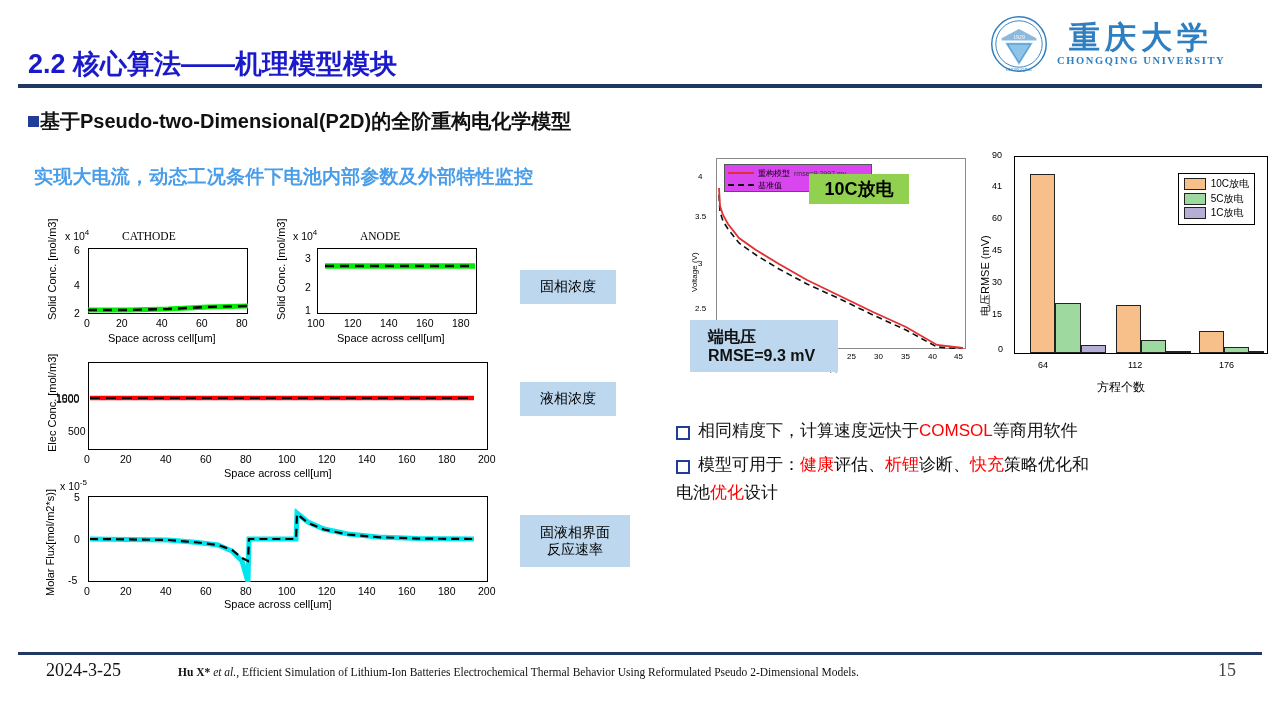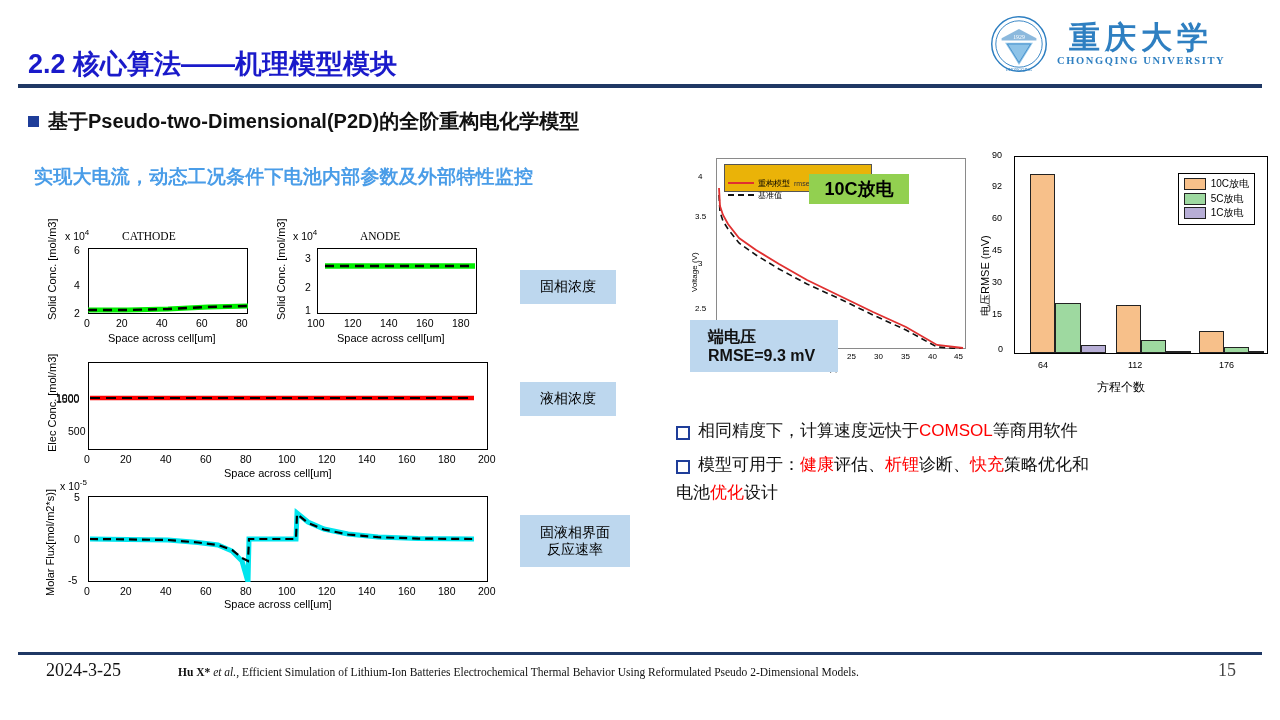--- a/index.html
+++ b/index.html
@@ -19,21 +19,21 @@
   }
   #logo-block{position:absolute;right:38px;top:8px;width:252px;height:72px;display:flex;align-items:center;gap:9px;}
   #logo-seal{width:58px;height:58px;flex:0 0 auto;}
   #logo-text{display:flex;flex-direction:column;align-items:center;justify-content:center;}
   #logo-cn{font-size:31px;color:#2e7fc1;font-weight:bold;letter-spacing:5px;line-height:1.0;
            font-family:"DejaVu Serif",serif;}
   #logo-en{font-size:10.5px;color:#2e7fc1;letter-spacing:1.6px;margin-top:2px;
            font-family:"Liberation Serif",serif;font-weight:bold;}
 
   
-  #lead-bullet{position:absolute;left:28px;top:108px;display:flex;align-items:center;gap:9px;
+  #lead-bullet{position:absolute;left:28px;top:108px;display:flex;align-items:center;gap:1px;
     font-size:20px;font-weight:bold;color:#111111;white-space:nowrap;}
   #lead-bullet .sq{width:11px;height:11px;background:#1f3d99;display:inline-block;}
   #sub-line{position:absolute;left:34px;top:164px;font-size:19px;font-weight:bold;
     color:#4a9de8;white-space:nowrap;letter-spacing:0.2px;}
 
   
   .mplot{position:absolute;box-sizing:border-box;}
   .frame{position:absolute;border:1.2px solid #000;box-sizing:border-box;background:#fff;}
   .ttl{position:absolute;font-family:"Liberation Serif",serif;font-size:11px;color:#000;}
   .tick{position:absolute;font-size:10.5px;color:#000;font-family:"Liberation Sans",sans-serif;}
@@ -41,21 +41,21 @@
   .rot{transform-origin:0 0;transform:rotate(-90deg);white-space:nowrap;}
 
   .lbl-box{position:absolute;background:#bdd7ee;color:#000;font-weight:normal;
     font-size:14px;display:flex;flex-direction:column;align-items:center;justify-content:center;
     line-height:1.25;text-align:center;}
 
   
   #vchart{position:absolute;left:684px;top:152px;width:290px;height:235px;}
   #vframe{position:absolute;left:32px;top:6px;right:8px;bottom:38px;border:1px solid #8a8a8a;box-sizing:border-box;}
   #vlegend{position:absolute;left:40px;top:12px;width:148px;height:28px;border:1px solid #555;
-    background:#eab308;font-size:8px;padding:12px 3px;box-sizing:border-box;}
+    background:#d946ef;font-size:8px;padding:2px 3px;box-sizing:border-box;}
   #vlegend .row{display:flex;align-items:center;gap:4px;height:12px;}
   #vlegend .sw{width:26px;height:0;border-top:2px solid #e03030;}
   #vlegend .swd{width:26px;height:0;border-top:2px dashed #111;}
   #badge-10c{position:absolute;left:125px;top:22px;width:100px;height:30px;background:#92d050;
     display:flex;align-items:center;justify-content:center;font-size:18px;font-weight:bold;color:#000;}
   #badge-rmse{position:absolute;left:6px;top:168px;width:148px;height:52px;background:#bdd7ee;
     display:flex;flex-direction:column;justify-content:center;padding-left:18px;box-sizing:border-box;
     font-size:16px;font-weight:bold;color:#111;line-height:1.2;}
 
   
@@ -286,21 +286,21 @@
           <span>5C放电</span>
         </div>
         <div class="row">
           <span class="sw" style="background:#b7aed6"></span>
           <span>1C放电</span>
         </div>
       </div>
     </div>
 
     <div class="tick" style="left:26px;top:2px;font-size:9px;">90</div>
-    <div class="tick" style="left:26px;top:33px;font-size:9px;">92</div>
+    <div class="tick" style="left:26px;top:33px;font-size:9px;">41</div>
     <div class="tick" style="left:26px;top:65px;font-size:9px;">60</div>
     <div class="tick" style="left:26px;top:97px;font-size:9px;">45</div>
     <div class="tick" style="left:26px;top:129px;font-size:9px;">30</div>
     <div class="tick" style="left:26px;top:161px;font-size:9px;">15</div>
     <div class="tick" style="left:32px;top:196px;font-size:9px;">0</div>
     <div class="axname rot" style="left:12px;top:168px;font-size:11px;">电压RMSE (mV)</div>
 
     <div class="tick" style="left:72px;top:212px;font-size:9px;">64</div>
     <div class="tick" style="left:162px;top:212px;font-size:9px;">112</div>
     <div class="tick" style="left:253px;top:212px;font-size:9px;">176</div>

